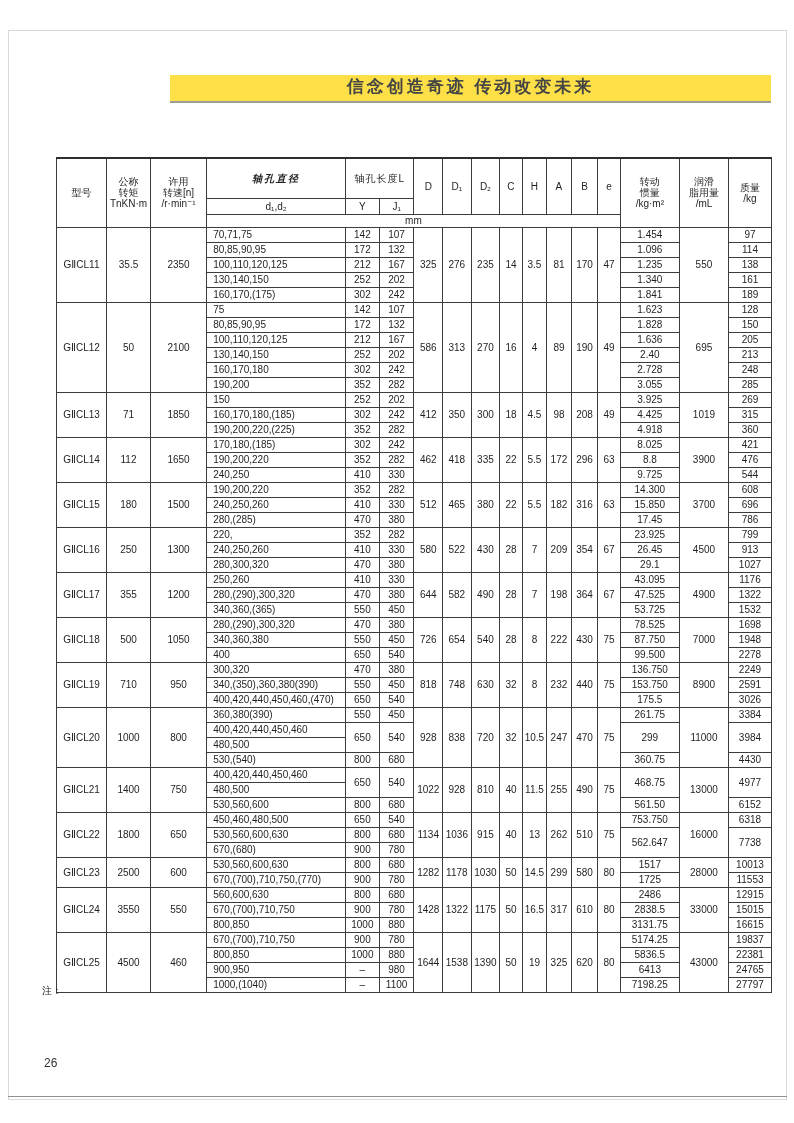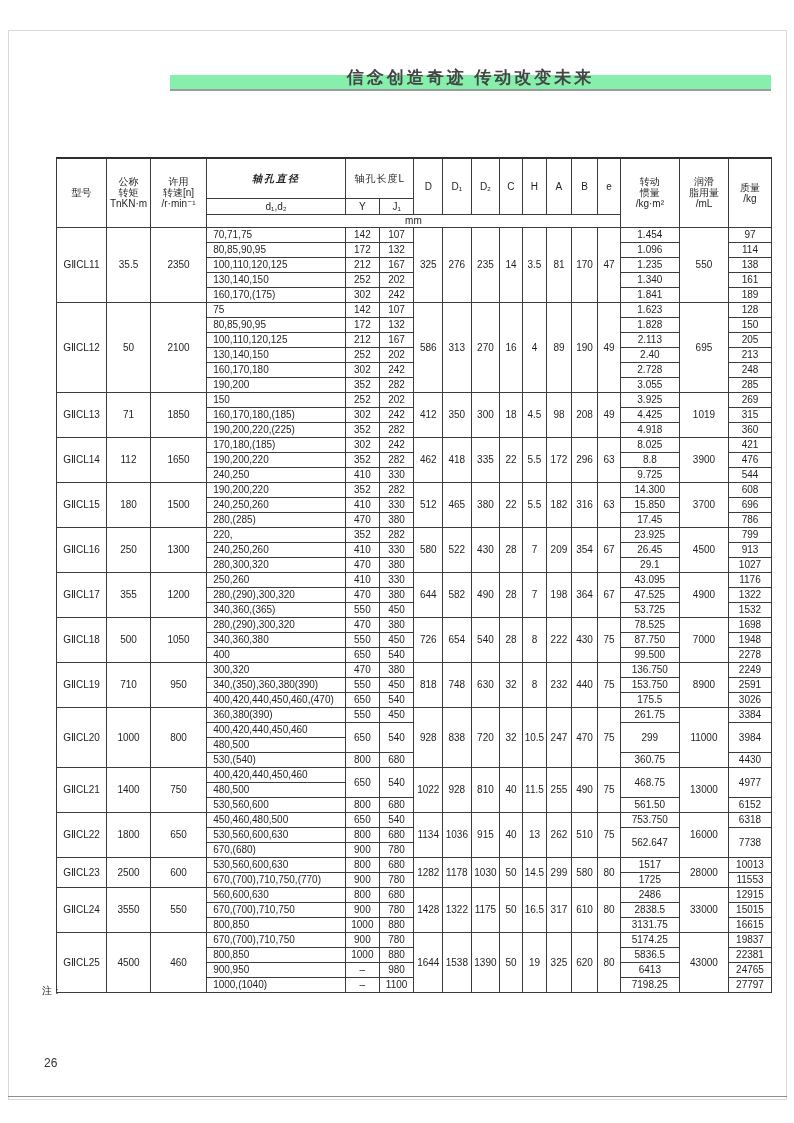--- a/index.html
+++ b/index.html
@@ -10,24 +10,24 @@
     color:#222;
     position:relative;
     overflow:hidden;
   }
   .sheet {
     position:absolute; left:8px; top:30px; width:779px; height:1070px;
     border:1px solid #d9d9d9;
     background:#fff;
   }
   .banner {
-    position:absolute; left:170px; top:75px; width:601px; height:16px;
-    background:#86efac;
+    position:absolute; left:170px; top:75px; width:601px; height:28px;
+    background:#fde047;
     border-bottom:2px solid #9c9c9c;
-    display:flex; align-items:flex-end; justify-content:center;
+    display:flex; align-items:flex-start; justify-content:center;
   }
   .banner-text {
     font-size:17px; font-weight:bold; color:#454545; letter-spacing:3px;
   }
   .table-wrap { position:absolute; left:56px; top:157px; width:716px; }
   table { border-collapse:collapse; table-layout:fixed; width:100%; }
   th, td {
     border:1px solid #3c3c3c;
     font-size:10px;
     text-align:center;
@@ -213,21 +213,21 @@
           <td class="bore-cell">80,85,90,95</td>
           <td>172</td>
           <td>132</td>
           <td>1.828</td>
           <td>150</td>
         </tr>
         <tr>
           <td class="bore-cell">100,110,120,125</td>
           <td>212</td>
           <td>167</td>
-          <td>2.113</td>
+          <td>1.636</td>
           <td>205</td>
         </tr>
         <tr>
           <td class="bore-cell">130,140,150</td>
           <td>252</td>
           <td>202</td>
           <td>2.40</td>
           <td>213</td>
         </tr>
         <tr>

